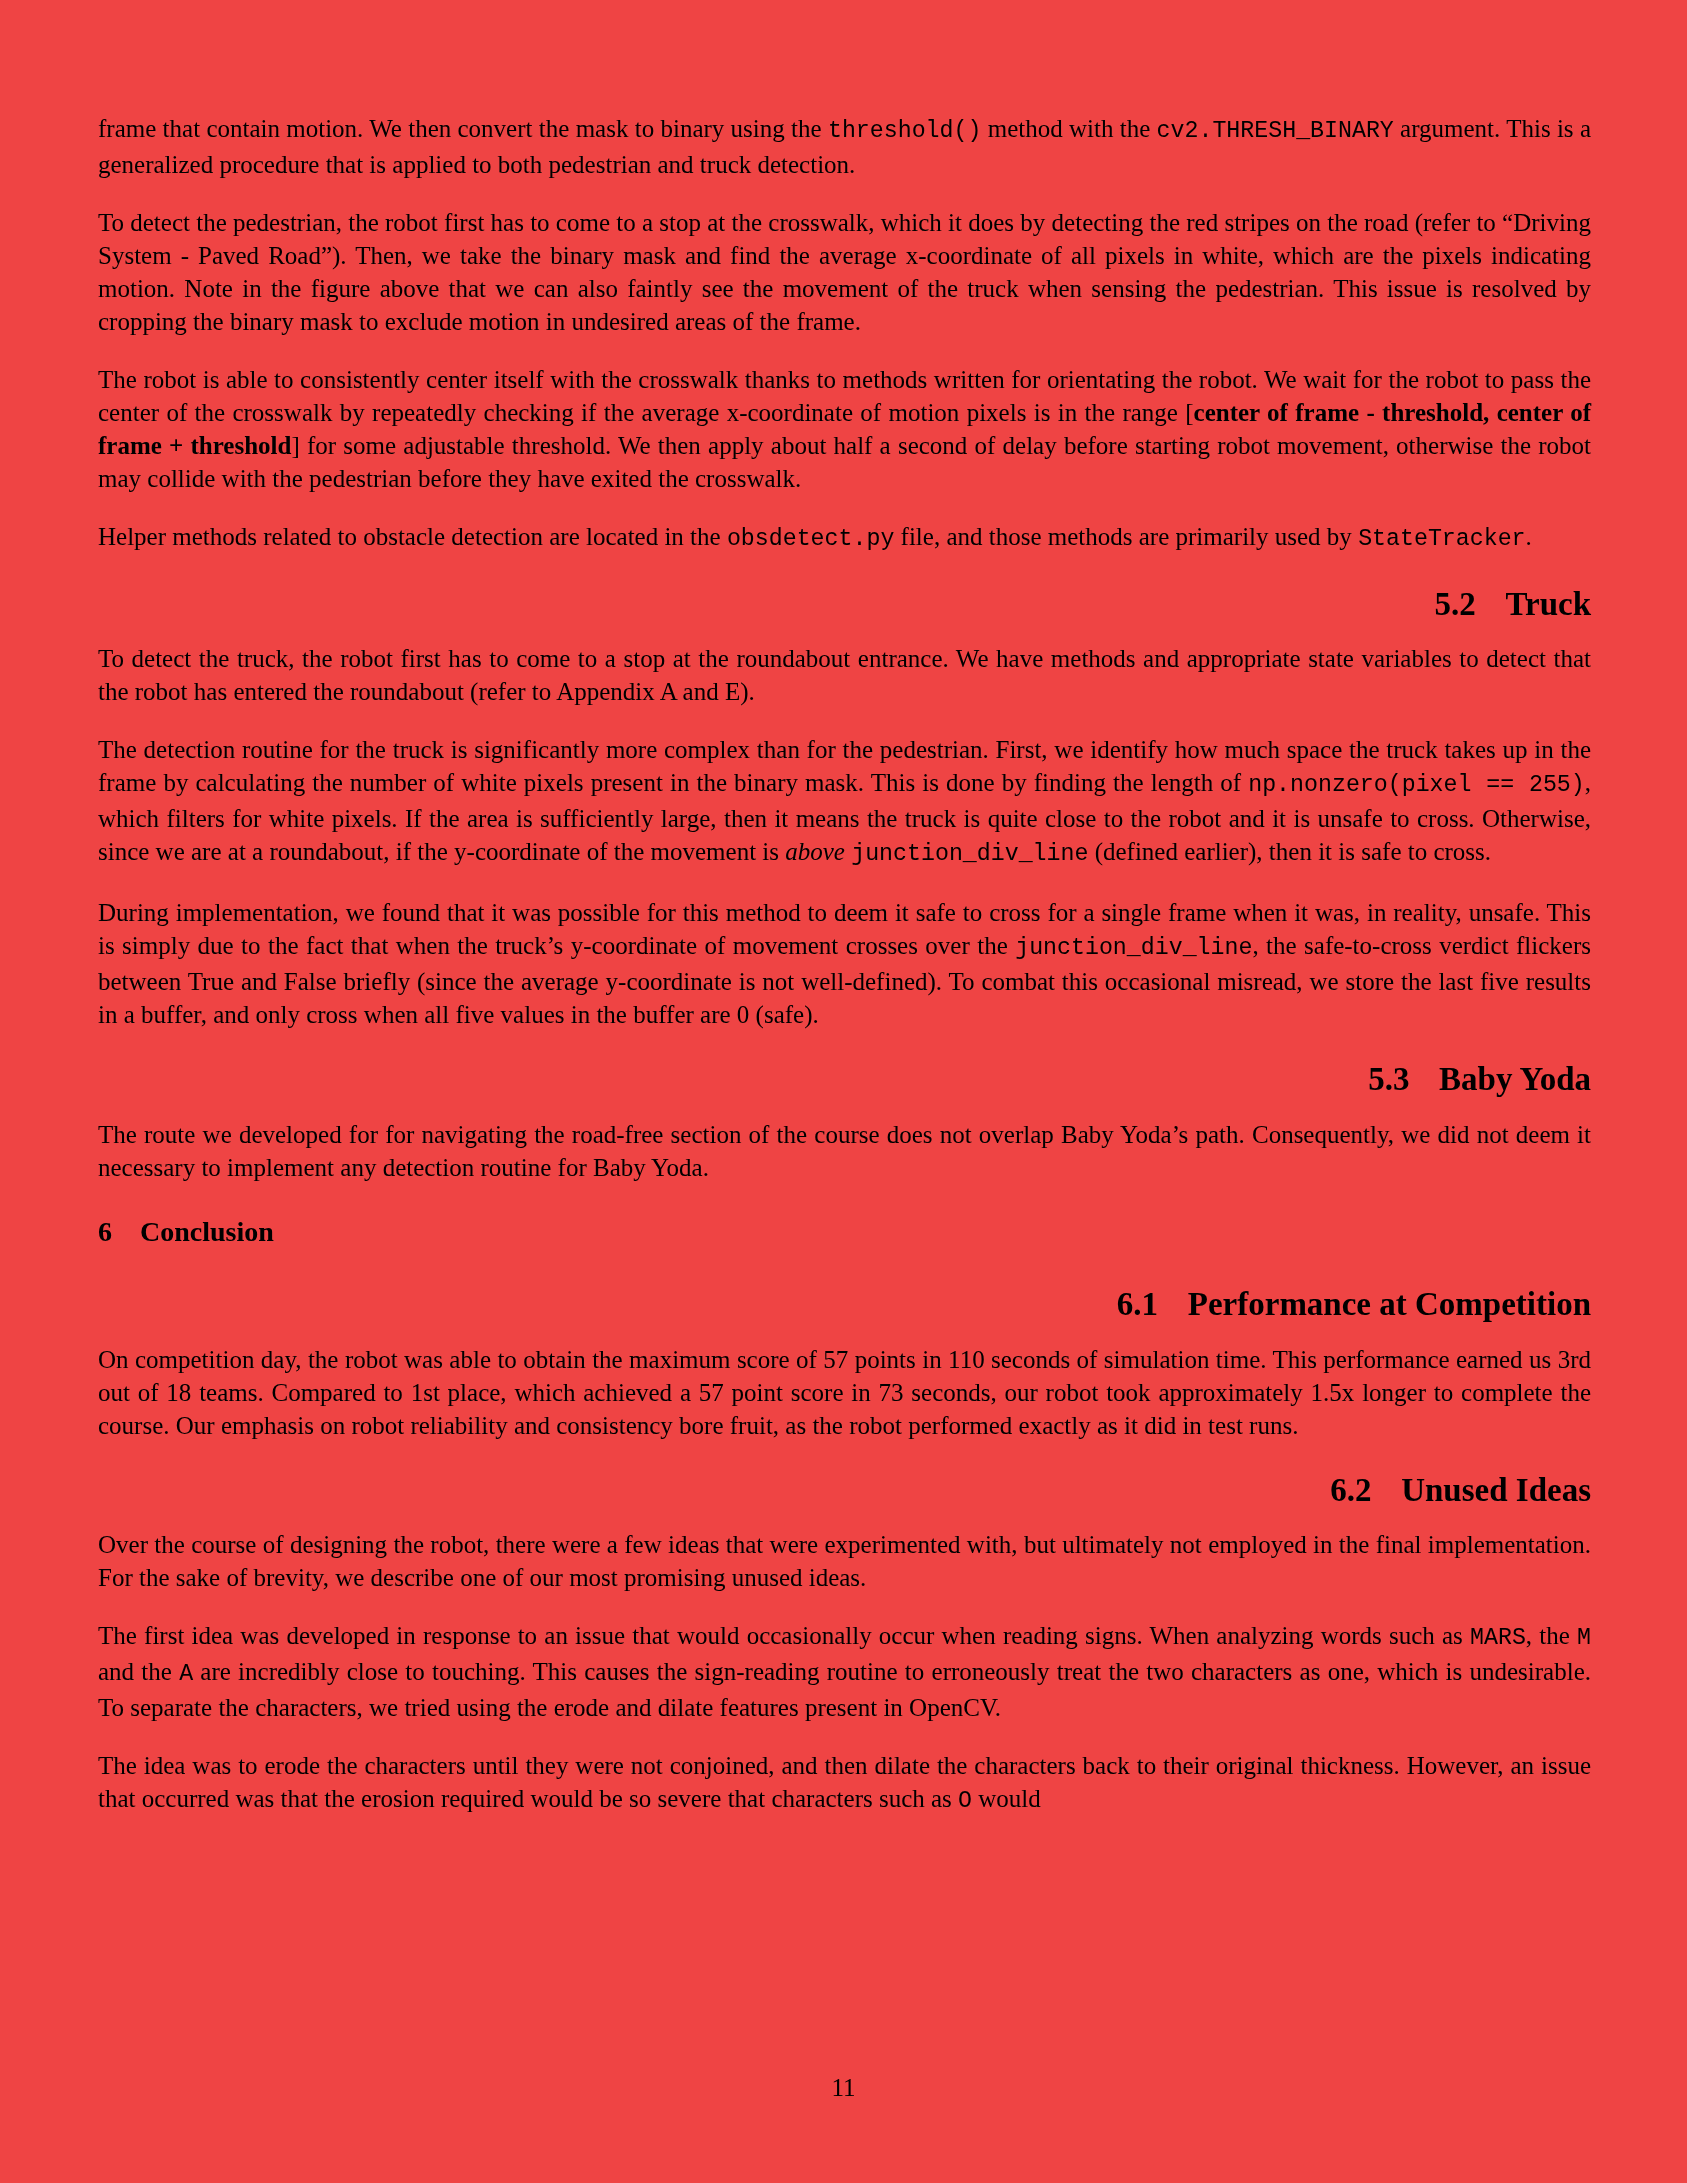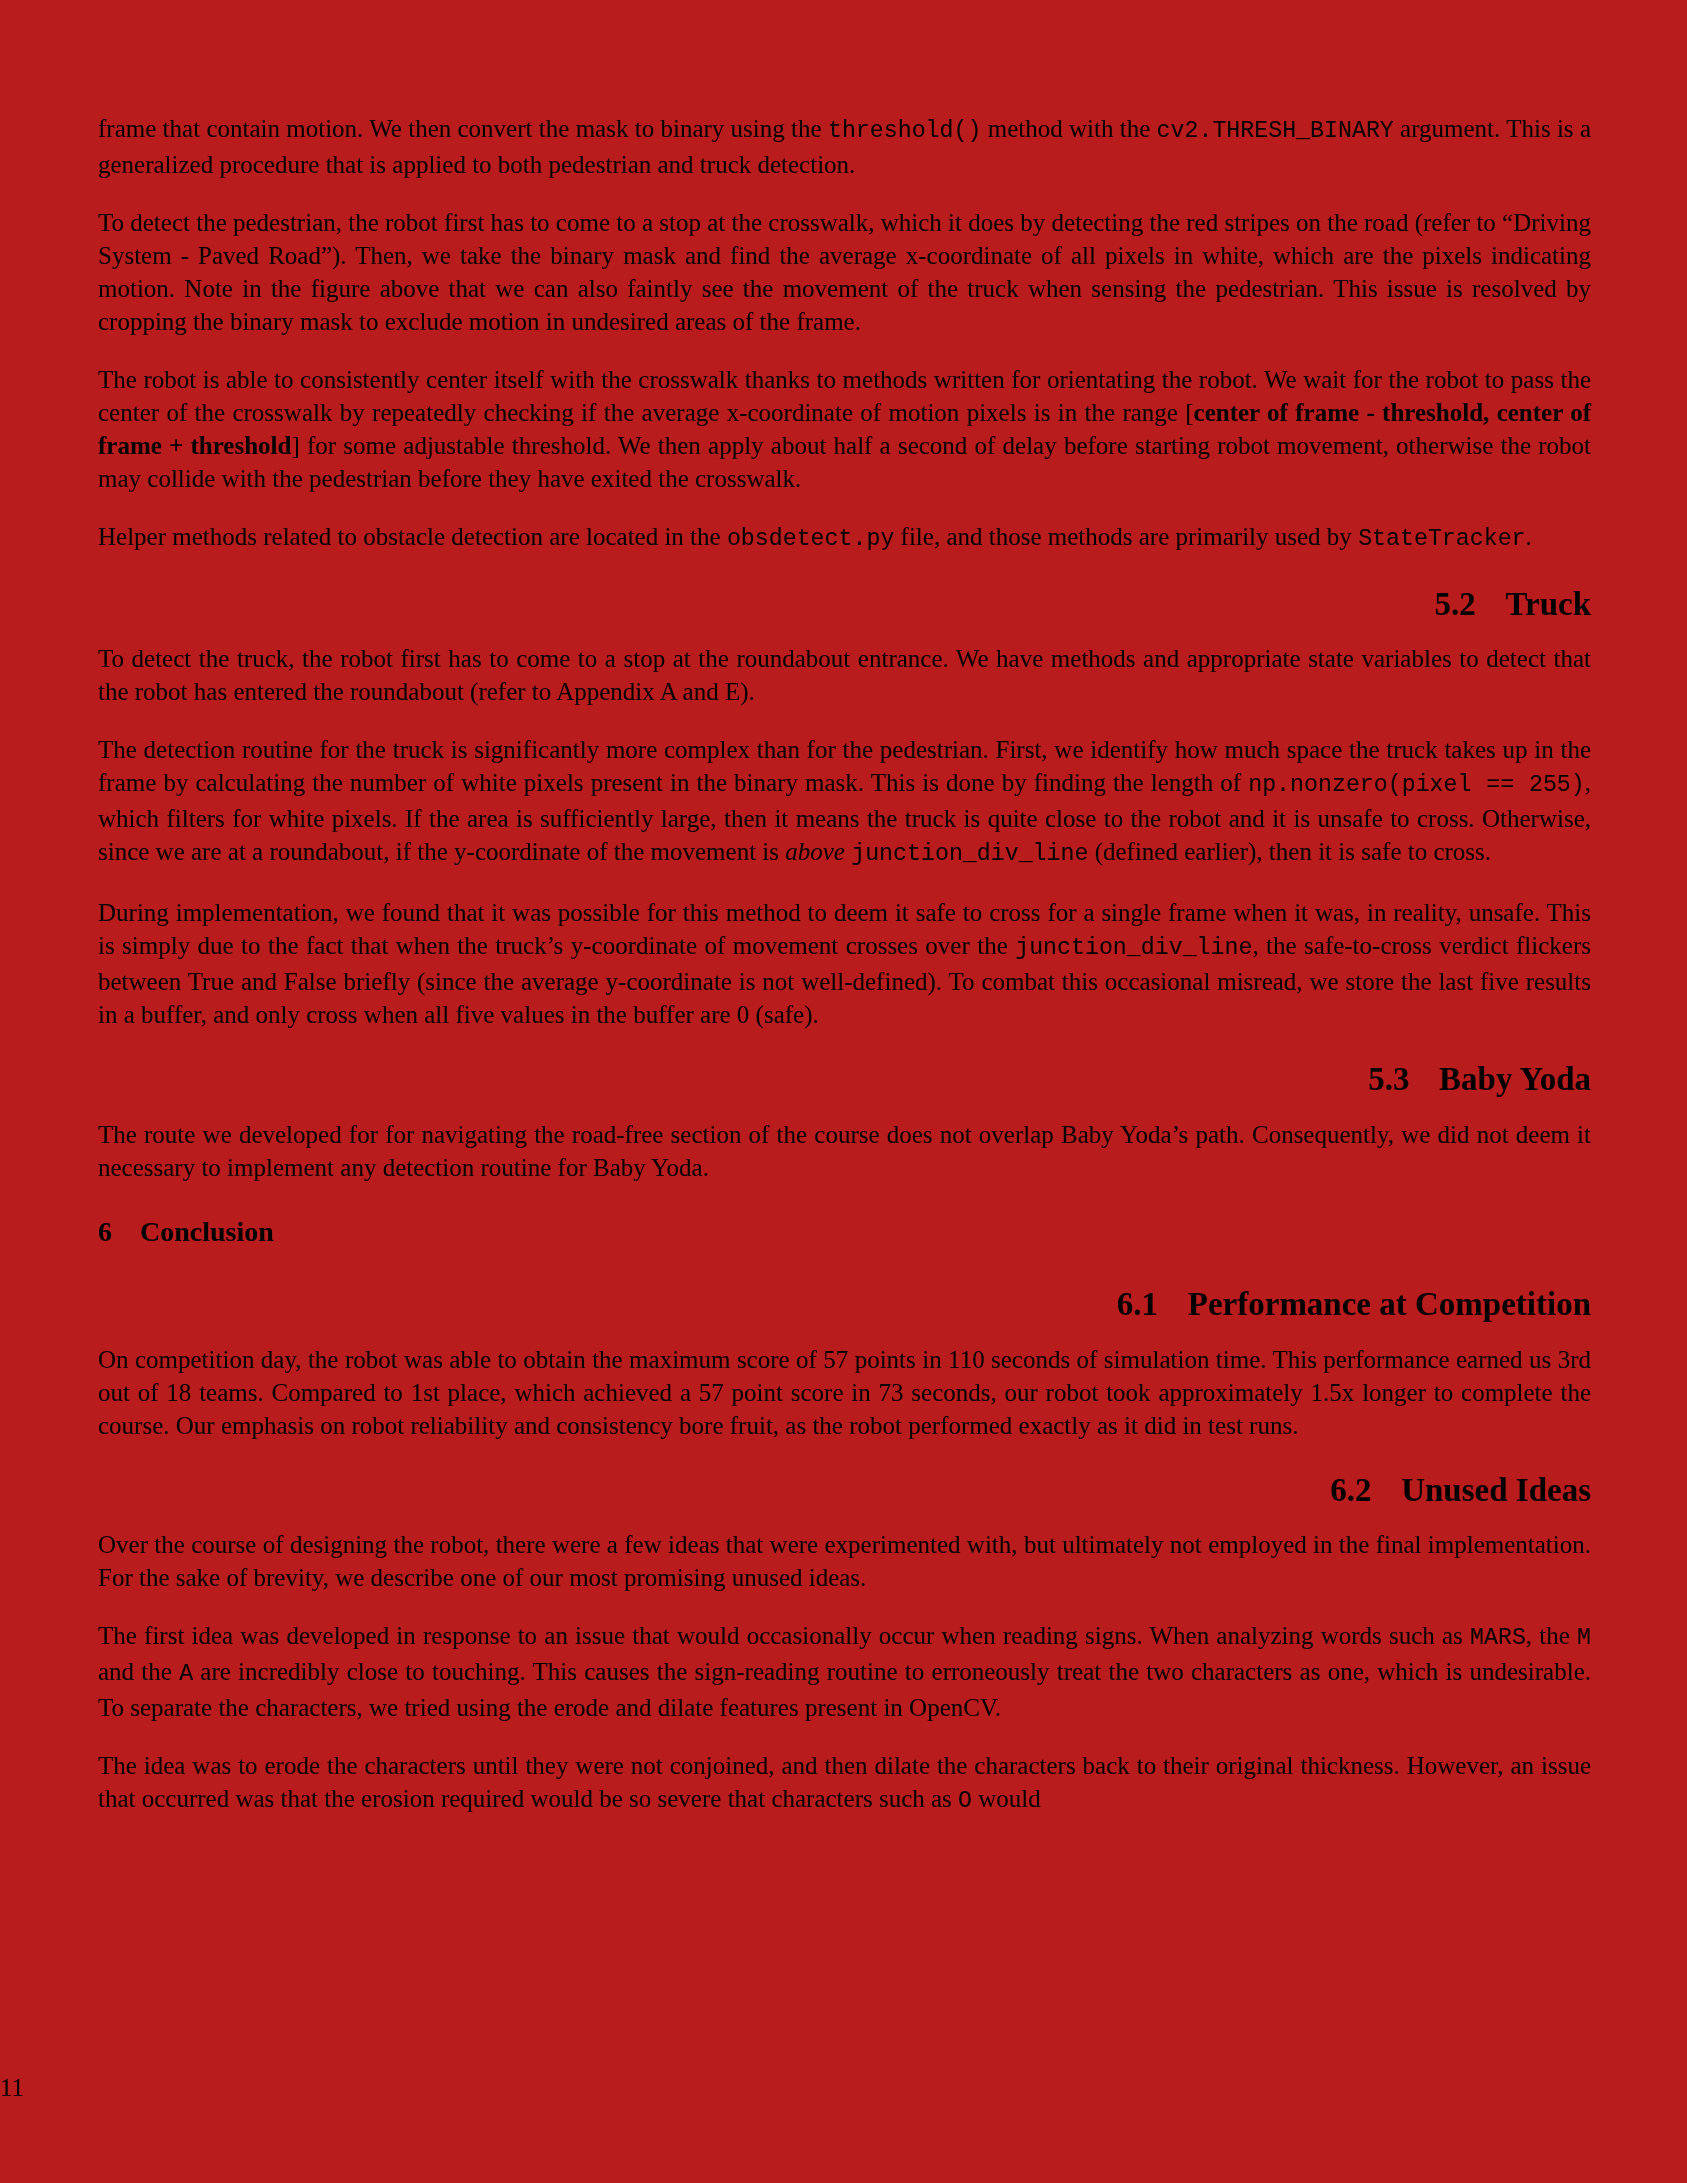--- a/index.html
+++ b/index.html
@@ -1,21 +1,21 @@
 <!DOCTYPE html>
 <html style="font-size:10.6px"><head>
 <meta charset="utf-8">
 <style>
   * { margin: 0; padding: 0; box-sizing: border-box; }
   html, body { background: #ffffff; }
   .page {
     position: relative;
     width: 1687px;
     height: 2183px;
-    background: #b91c1c;
+    background: #ef4444;
     color: #000000;
     font-family: "Liberation Serif", serif;
     overflow: hidden;
   }
   .doc-body {
     position: absolute;
     left: 98px;
     top: 112px;
     width: 1493px;
     font-size: 25px;
@@ -43,21 +43,21 @@
     font-family: "Liberation Mono", monospace;
     font-size: 0.93em;
   }
   .b { font-weight: bold; }
   .i { font-style: italic; }
   .pageno {
     position: absolute;
     left: 0;
     right: 0;
     bottom: 81px;
-    text-align: left;
+    text-align: center;
     font-size: 25px;
     line-height: 29px;
   }
 </style>
 </head>
 <body>
 
 <main class="page">
   <article class="doc-body">
       <p class="para"><span>frame that contain motion.  We then convert the mask to binary using the </span><span class="code">threshold()</span><span> method with the </span><span class="code">cv2.THRESH_BINARY</span><span> argument.  This is a generalized procedure that is applied to both pedestrian and truck detection.</span></p>

